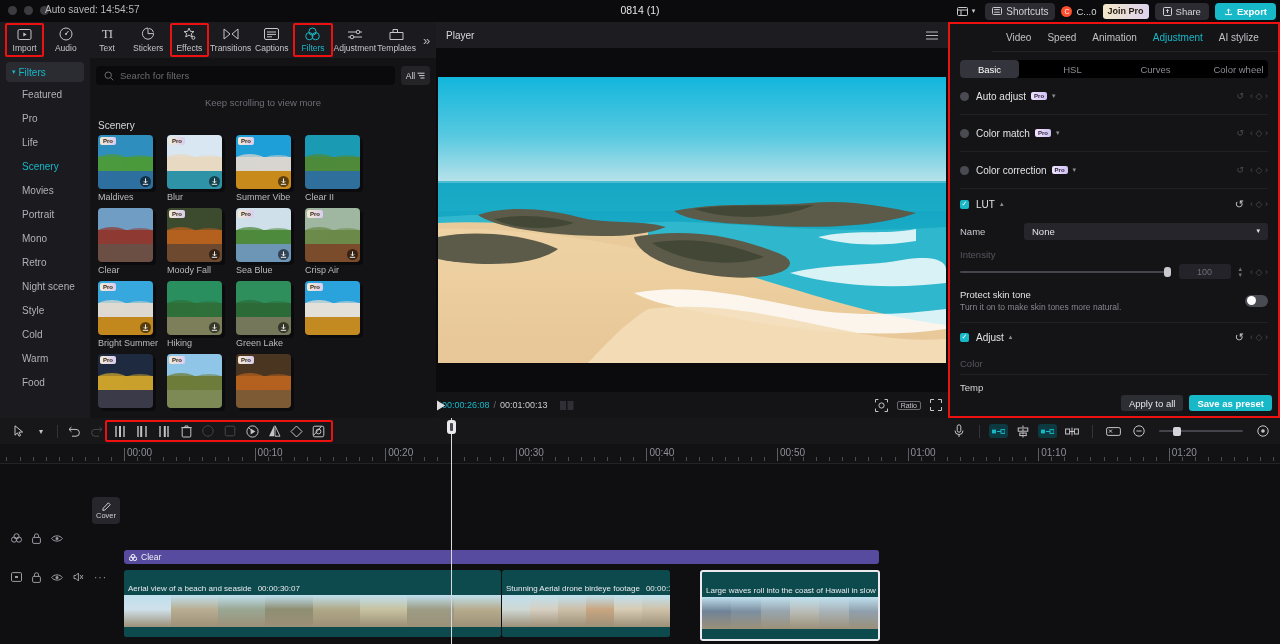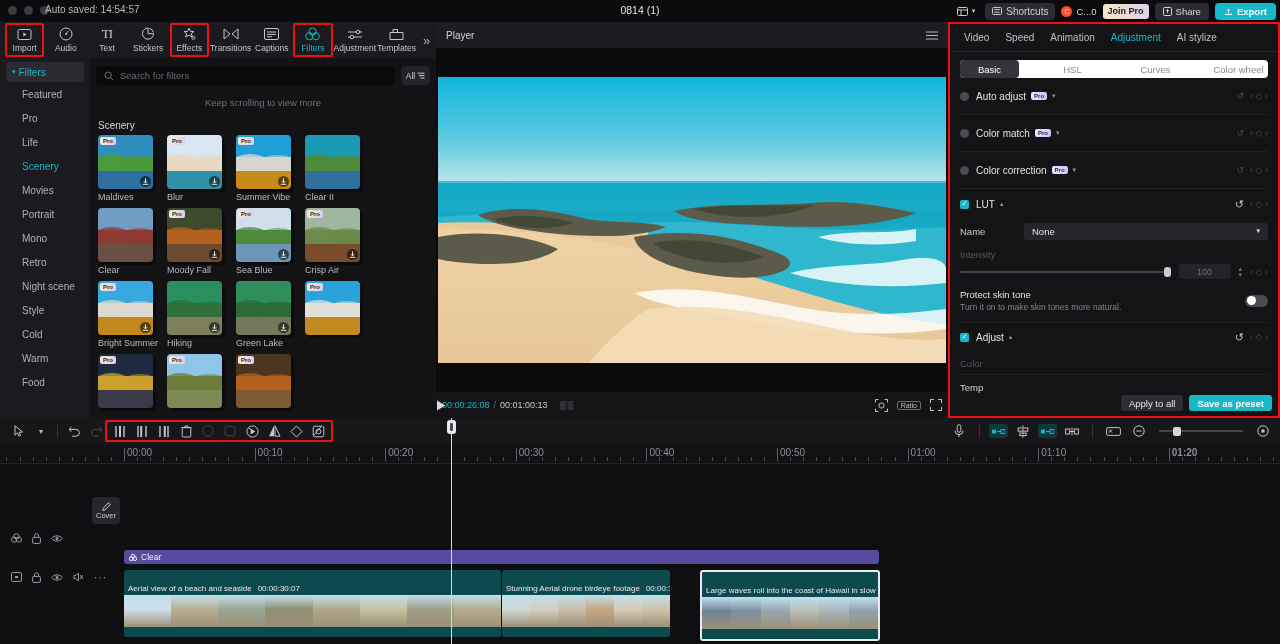--- a/index.html
+++ b/index.html
@@ -63,23 +63,23 @@
   .stage{ position:absolute; left:0; top:26px; width:512px; height:344px; background:#0b0b0d; display:flex;align-items:center;justify-content:center;}
   .video{ width:508px; height:286px; position:relative; overflow:hidden;}
   .pctrl{ position:absolute; left:0; bottom:0; width:512px; height:26px; display:flex; align-items:center; padding:0 6px; font-size:9px;}
   .tc-cur{ color:#17b8c8;} .tc-sep{color:#6a6a70; margin:0 4px;} .tc-tot{color:#c9c9cf;}
   .pc-mid{ position:absolute; left:0; width:512px; text-align:center; }
   .pc-right{ margin-left:auto; display:flex;align-items:center;gap:9px;}
   .ratio{ border:1px solid #6a6a70; border-radius:2px; font-size:7px; padding:0 3px; color:#c5c5cb;}
 
   
   .rpanel{ position:absolute; left:948px; top:22px; width:332px; height:396px; background:#141417; border:2px solid #ee1111;}
-  .rtabs{ height:28px; display:flex;align-items:center; gap:16px; padding:0 14px; font-size:10px; color:#c0c0c6; border-bottom:1px solid #232329;}
+  .rtabs{ height:28px; display:flex;align-items:center; gap:16px; padding:0 14px; font-size:10px; color:#c0c0c6; border-bottom:1px solid #232329;margin-left:42px;}
   .rtabs .act{ color:#17b8c8;}
-  .segwrap{ margin:8px 10px 0 10px; height:18px; background:#ffffff; border-radius:4px; display:flex;gap:24px; }
+  .segwrap{ margin:8px 10px 0 10px; height:18px; background:#000000; border-radius:4px; display:flex;gap:24px; }
   .seg{ flex:1; display:flex;align-items:center;justify-content:center; font-size:9.5px; color:#8a8a92; border-radius:4px;}
   .seg.act{ background:#34343c; color:#fff;}
   .rrow{ margin:0 10px; height:37px; display:flex;align-items:center; border-bottom:1px solid #202026; font-size:10px; color:#e2e2e6;}
   .radio{ width:9px;height:9px;border-radius:50%; background:#4a4a52; margin-right:7px;}
   .cbox{ width:9px;height:9px;border-radius:2px; background:#17b8c8; margin-right:7px; display:flex;align-items:center;justify-content:center; color:#fff; font-size:7px;}
   .probadge{ height:8px;padding:0 3px;border-radius:2px;background:linear-gradient(90deg,#f0e3ff,#cfc1f2);color:#2b2336;font-size:6px;font-weight:bold;display:flex;align-items:center;margin-left:5px;}
   .caret{ margin-left:5px; font-size:7px; color:#8c8c94;}
   .rowend{ margin-left:auto; display:flex;align-items:center; gap:6px; color:#4c4c54; font-size:9px;}
   .reset{ color:#c3c3c9; font-size:11px;}
   .namerow{ margin:0 10px; height:24px; display:flex;align-items:center; font-size:9.5px;}
@@ -1037,21 +1037,21 @@
         <div class="tick" style="left: 1051.26px;"></div>
         <div class="tick" style="left: 1064.32px;"></div>
         <div class="tick" style="left: 1077.38px;"></div>
         <div class="tick" style="left: 1090.44px;"></div>
         <div class="tick" style="left: 1103.5px;"></div>
         <div class="tick" style="left: 1116.56px;"></div>
         <div class="tick" style="left: 1129.62px;"></div>
         <div class="tick" style="left: 1142.68px;"></div>
         <div class="tick" style="left: 1155.74px;"></div>
         <div class="tickM" style="left: 1168.8px;"></div>
-        <div class="tlab" style="left: 1171.8px; font-weight: bold;">01:20</div>
+        <div class="tlab" style="left: 1171.8px;">01:20</div>
         <div class="tick" style="left: 1181.86px;"></div>
         <div class="tick" style="left: 1194.92px;"></div>
         <div class="tick" style="left: 1207.98px;"></div>
         <div class="tick" style="left: 1221.04px;"></div>
         <div class="tick" style="left: 1234.1px;"></div>
         <div class="tick" style="left: 1247.16px;"></div>
         <div class="tick" style="left: 1260.22px;"></div>
         <div class="tick" style="left: 1273.28px;"></div>
         <div class="tick" style="left: 110.94px;"></div>
         <div class="tick" style="left: 97.88px;"></div>

